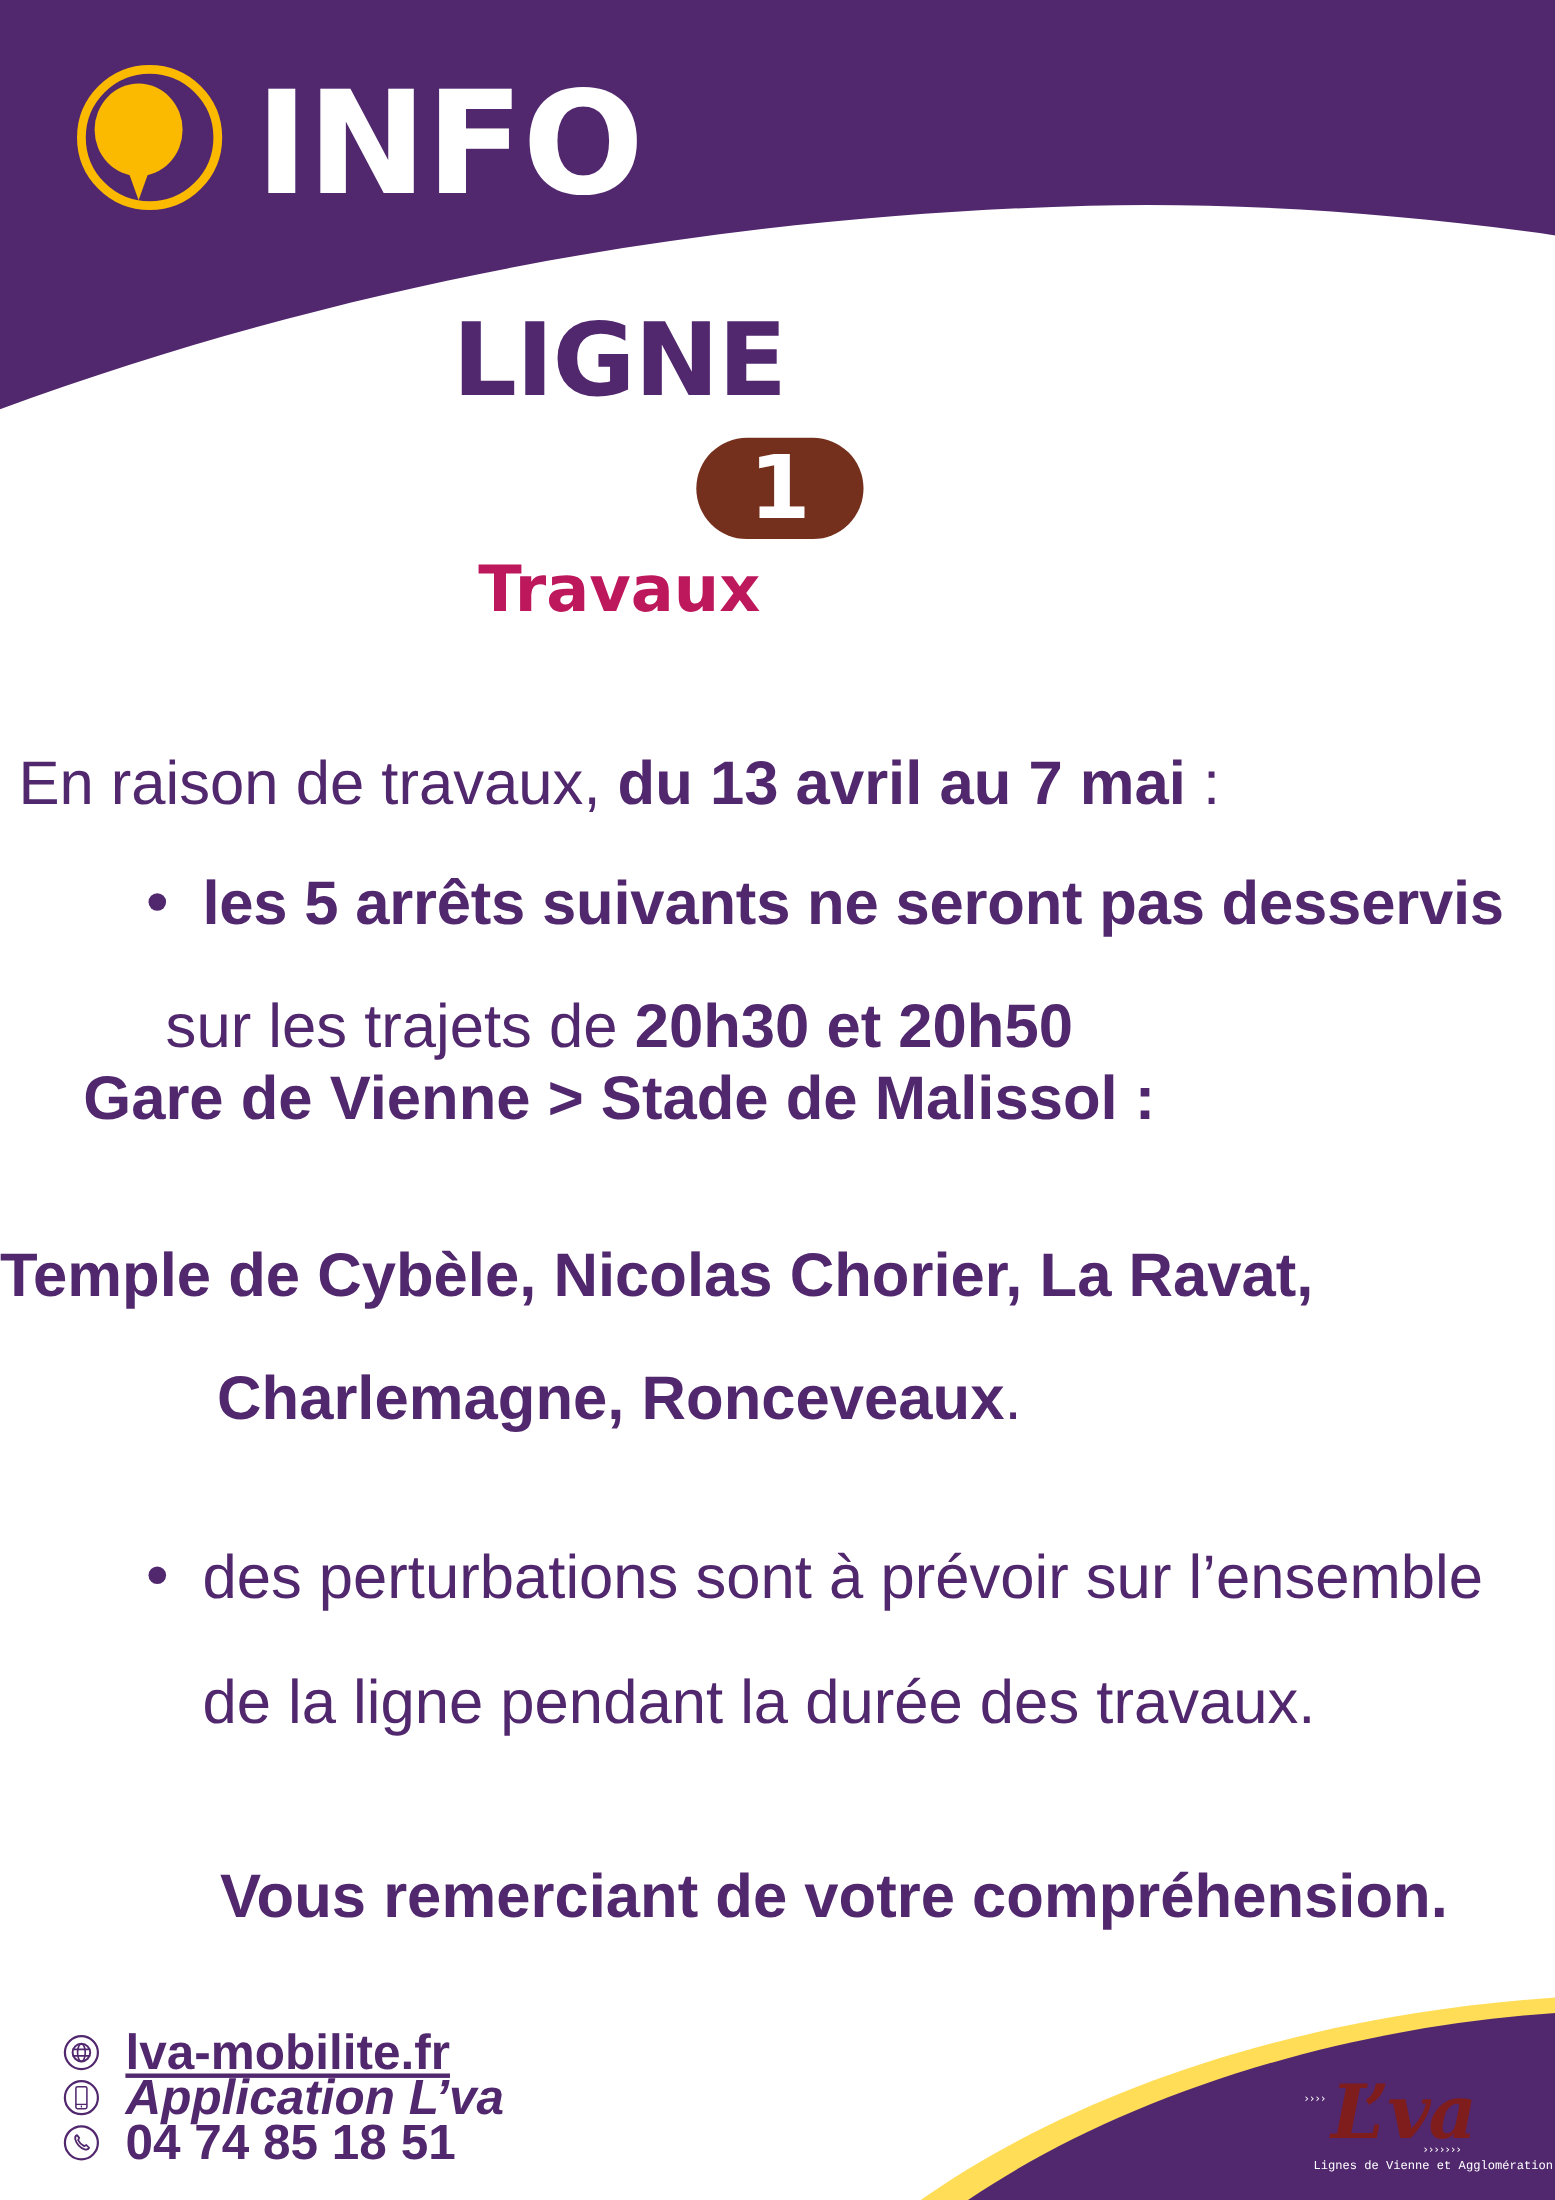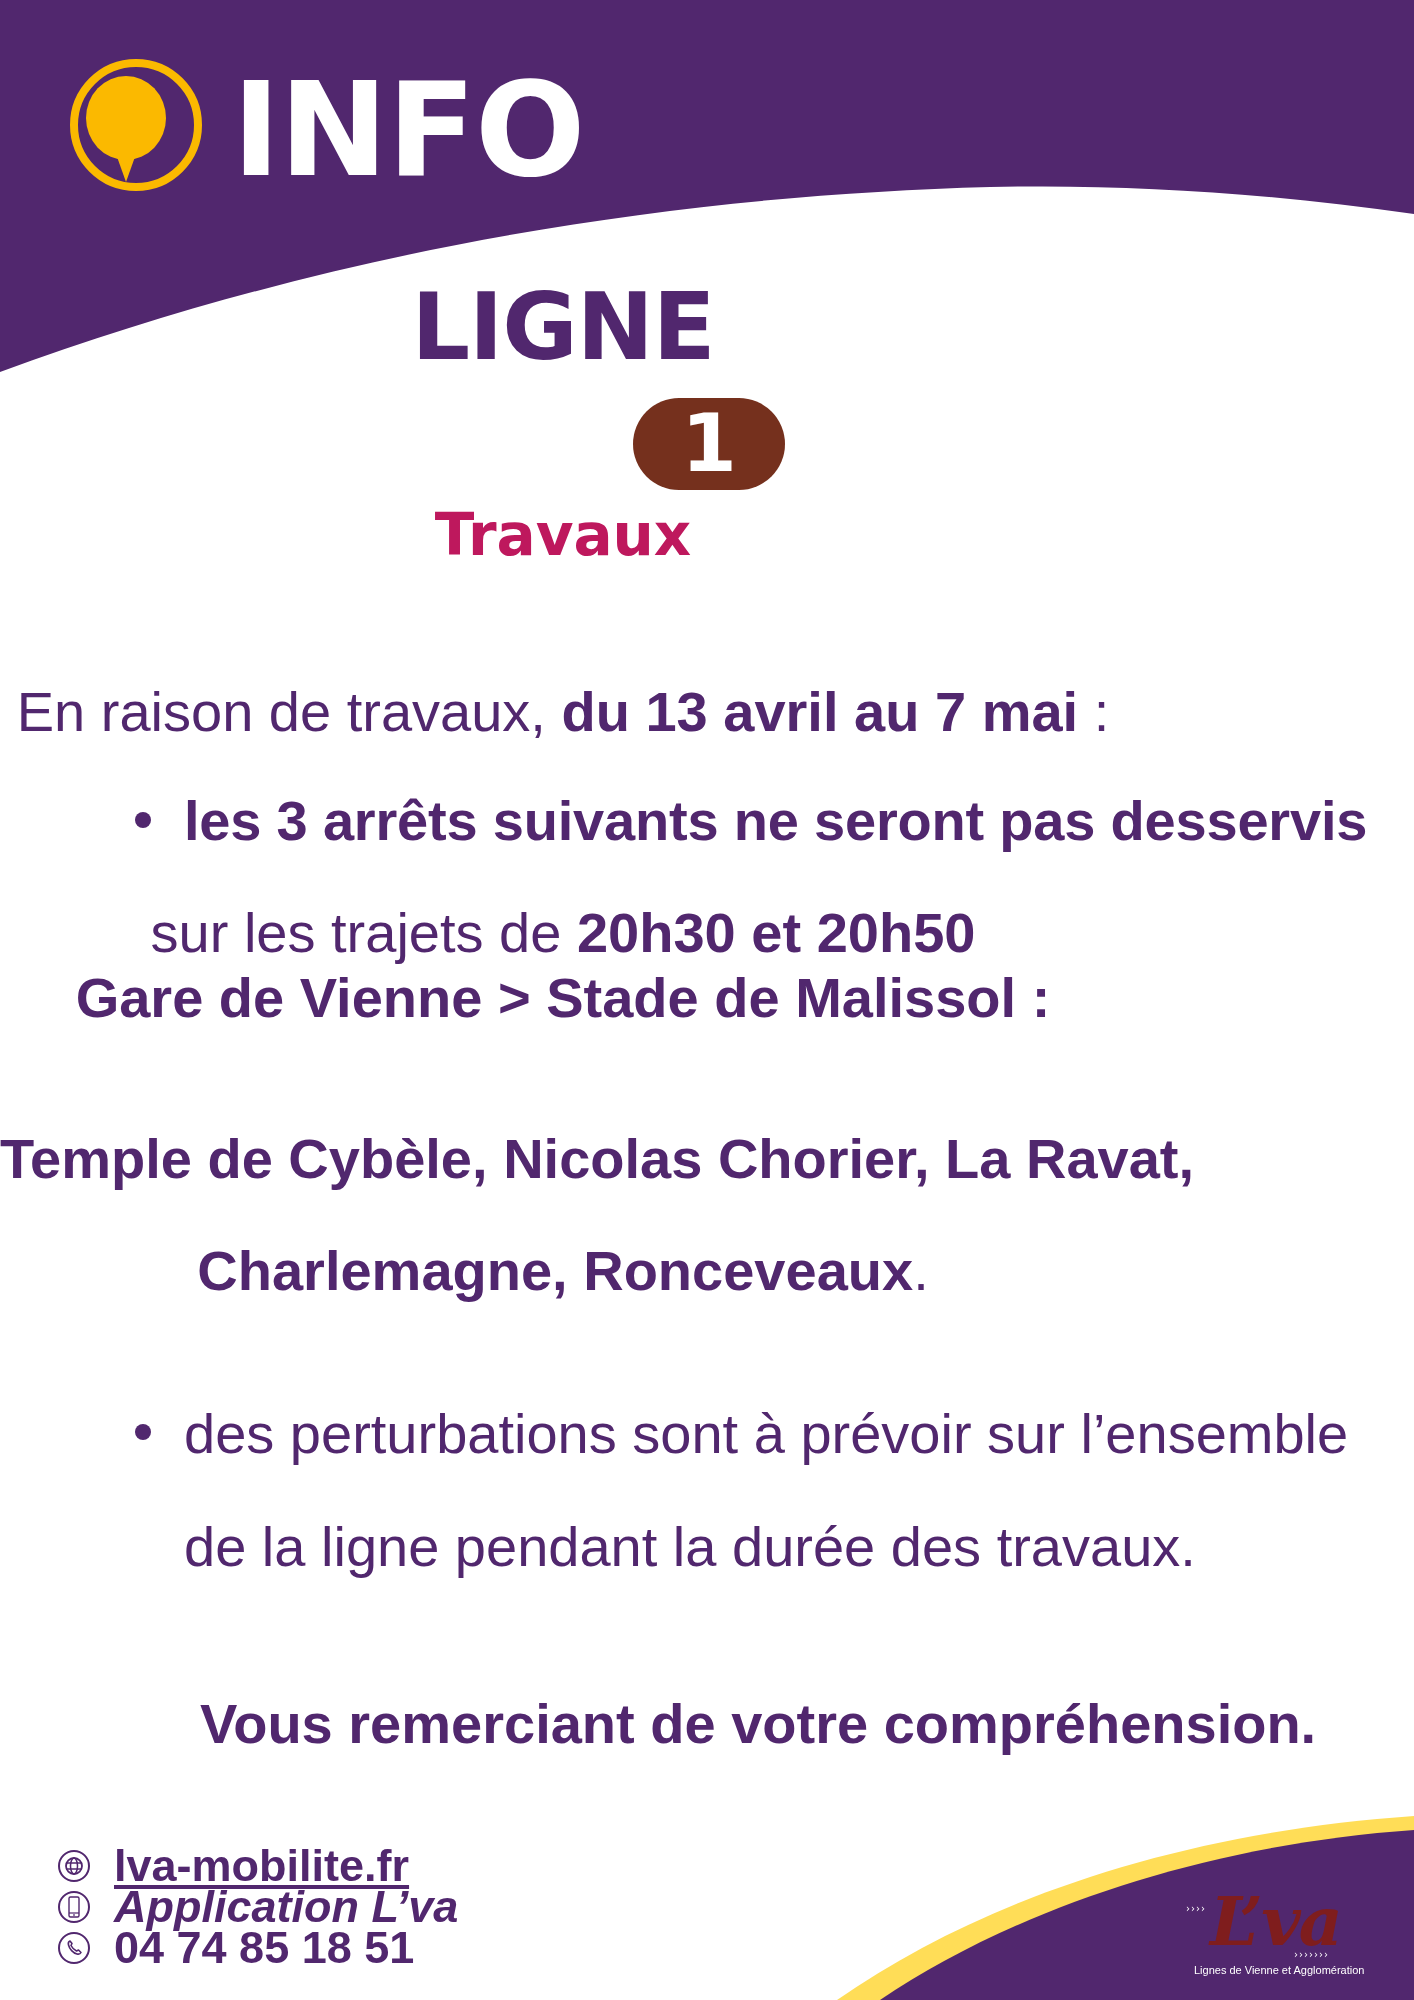--- a/index.html
+++ b/index.html
@@ -42,21 +42,21 @@
   .footer-link { text-decoration: underline; text-underline-offset: 4px; }
   .logo-lva { left: 1196px; top: 1885px; width: 180px; height: 100px; color: #fff; }
   .logo-word {
     position: absolute; left: 14px; top: 0px; font-family: "DejaVu Serif", serif; font-style: italic; font-weight: bold;
     font-size: 68px; line-height: 72px; color: #7f1d1d; letter-spacing: -2px;
   }
   .logo-dots-left { position: absolute; left: -10px; top: 18px; font-size: 10px; color: #fff; letter-spacing: 1px; font-family: "DejaVu Sans", sans-serif; }
   .logo-dots-right { position: absolute; left: 98px; top: 64px; font-size: 10px; color: #fff; letter-spacing: 1px; font-family: "DejaVu Sans", sans-serif; }
   .logo-tagline {
     position: absolute; left: -2px; top: 78px; font-size: 11px; line-height: 14px; color: #ffffff; white-space: nowrap;
-    font-family: Liberation Sans, sans-serif;
+    font-family: Liberation Mono, monospace;
   }
 </style>
 </head>
 <body>
 
 <svg id="bg-svg" viewBox="0 0 1414 2000" xmlns="http://www.w3.org/2000/svg">
 
   <path d="M0,0 L1414,0 L1414,214 C1260,192 1120,184 990,187 C700,195 360,240 0,372 Z" fill="#51276e"></path>
 
   <path d="M837,2000 C980,1900 1180,1832 1414,1816 L1414,2000 Z" fill="#ffdd57"></path>
@@ -75,21 +75,21 @@
 
 <div class="abs center-block ligne-title">LIGNE</div>
 <div class="abs line-badge">1</div>
 <div class="abs center-block subtitle">Travaux</div>
 
 <div class="abs center-block txt" style="top:684px;">
   <span>En raison de travaux, </span><span class="b">du 13 avril au 7 mai</span><span> :</span>
 </div>
 
 <div class="abs bullet-dot" style="left:135px; top:812px;"></div>
-<div class="abs txt b" style="left:184px; top:793px; letter-spacing:-0.2px;">les 3 arrêts suivants ne seront pas desservis</div>
+<div class="abs txt b" style="left:184px; top:793px; letter-spacing:-0.2px;">les 5 arrêts suivants ne seront pas desservis</div>
 
 <div class="abs center-block txt" style="top:905px;">
   <span>sur les trajets de </span><span class="b">20h30 et 20h50</span>
 </div>
 
 <div class="abs center-block txt b" style="top:970px;">Gare de Vienne &gt; Stade de Malissol :</div>
 
 <div class="abs center-block txt b" style="top:1131px;">Temple de Cybèle, Nicolas Chorier, La Ravat,</div>
 
 <div class="abs center-block txt" style="top:1243px;">

